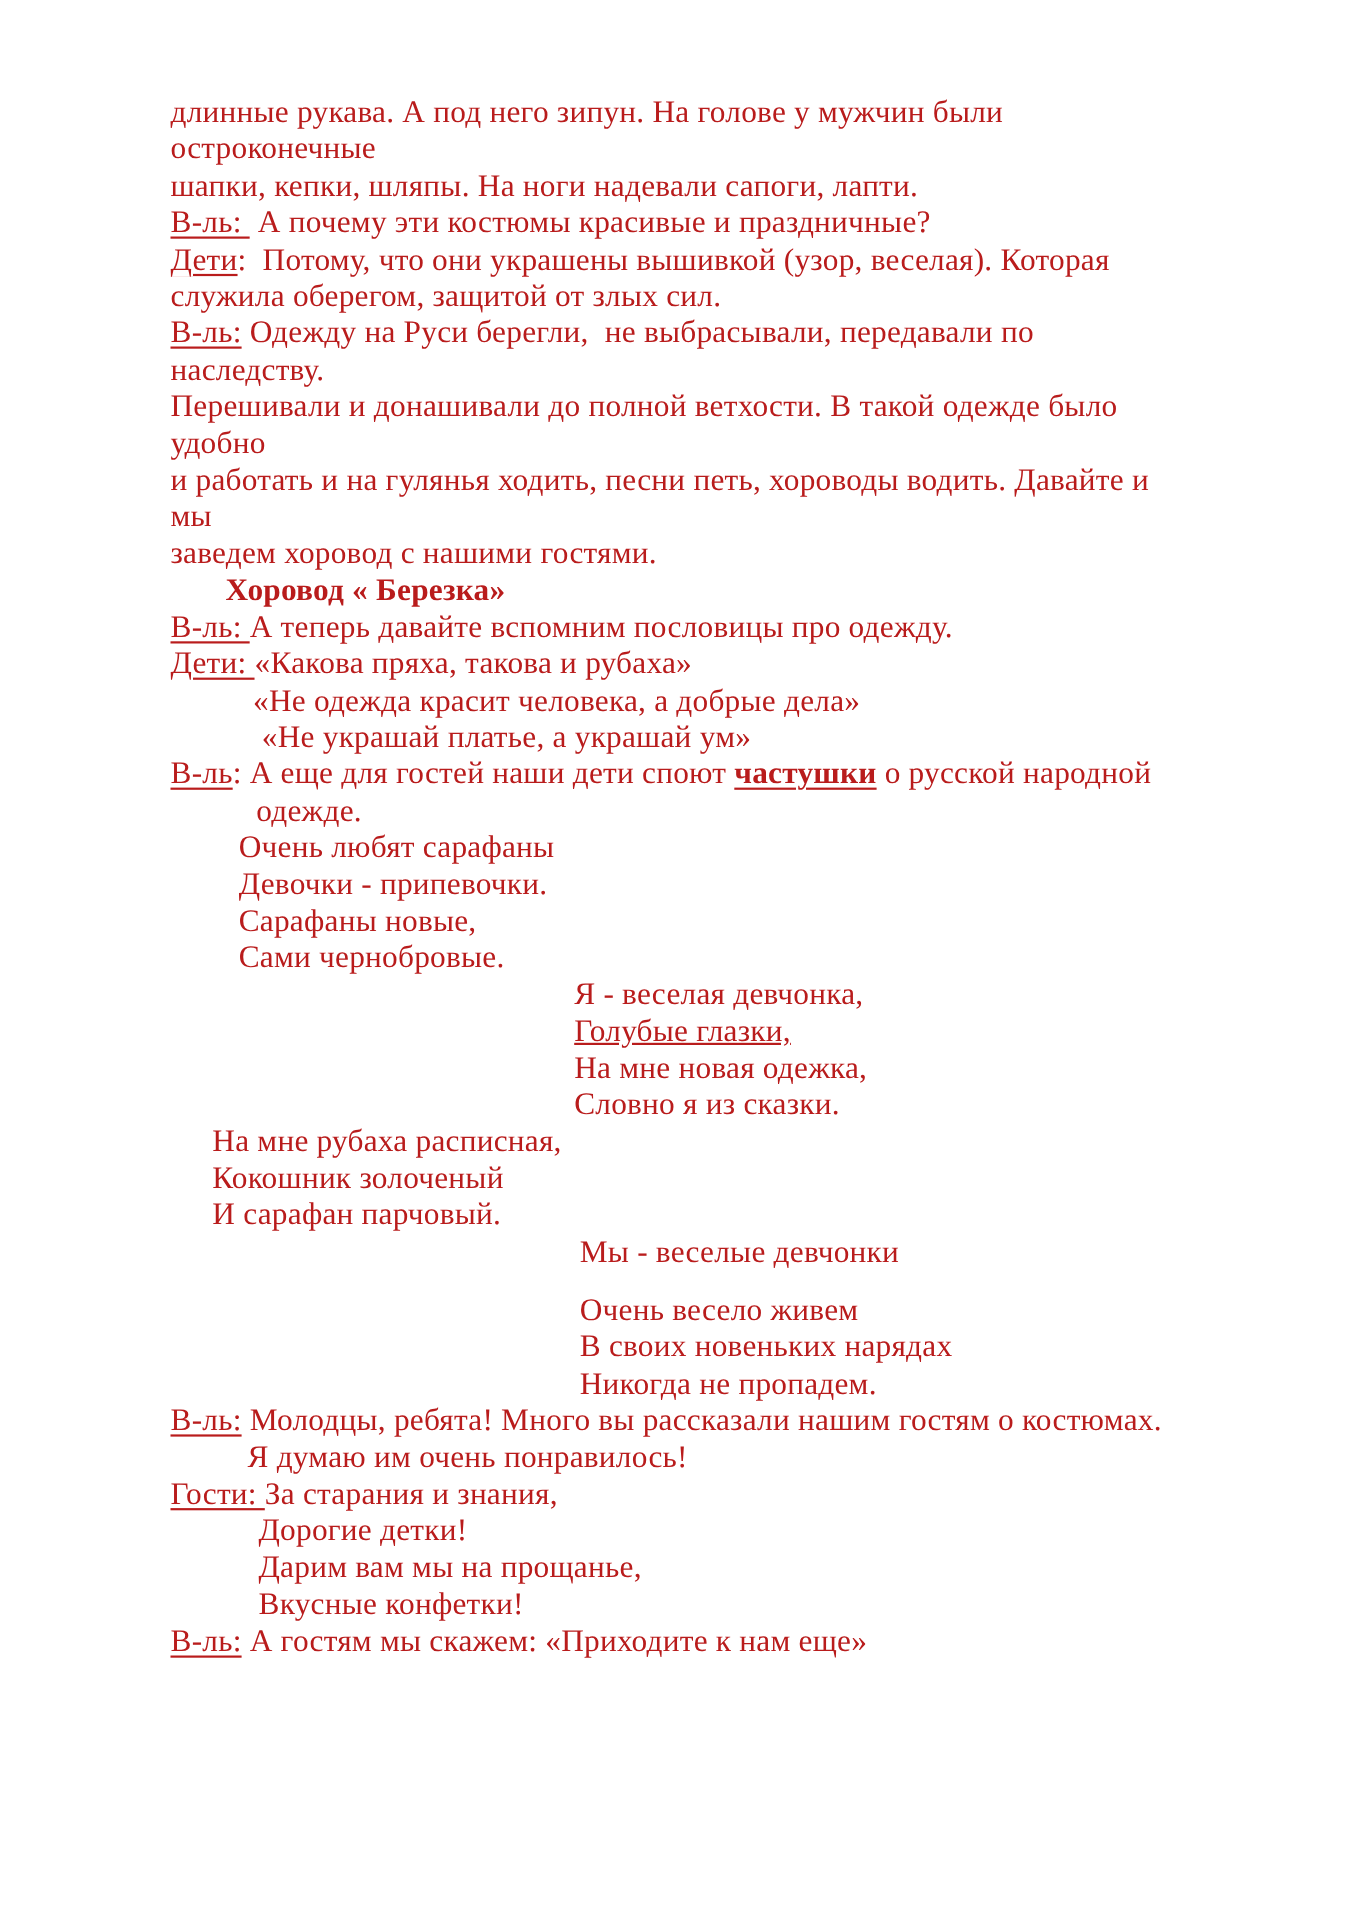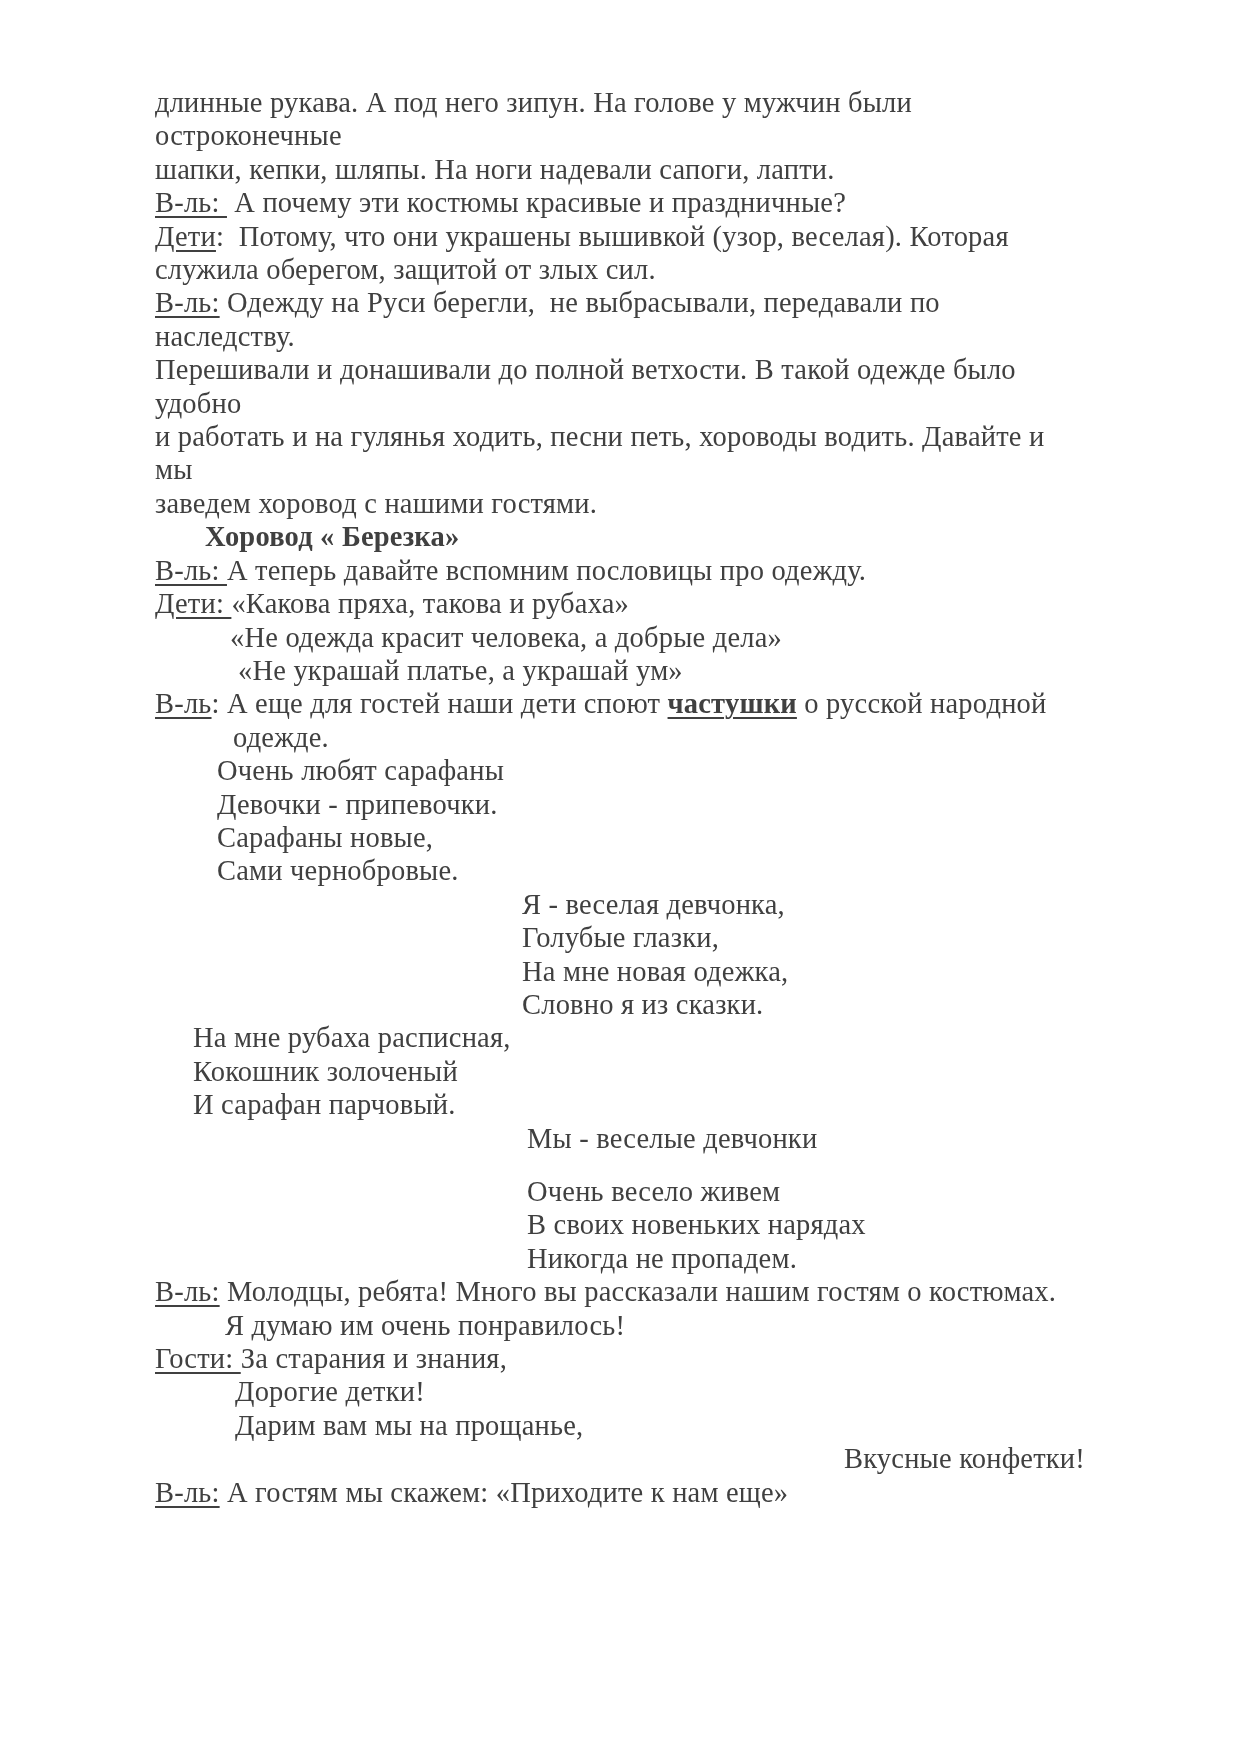--- a/index.html
+++ b/index.html
@@ -40,21 +40,21 @@
   .u {
     text-decoration: underline;
     text-decoration-thickness: 2px;
     text-underline-offset: 4px;
   }
 </style>
 </head>
 <body>
 
 <div class="page">
-  <div class="doc-text" style="color: #404040;">
+  <div class="doc-text" style="color: #b91c1c;">
       <div class="line"><span>длинные рукава. А под него зипун. На голове у мужчин были остроконечные</span></div>
       <div class="line"><span>шапки, кепки, шляпы. На ноги надевали сапоги, лапти.</span></div>
       <div class="line"><span class="u">В-ль: </span><span> А почему эти костюмы красивые и праздничные?</span></div>
       <div class="line"><span class="u">Дети</span><span>:  Потому, что они украшены вышивкой (узор, веселая). Которая</span></div>
       <div class="line"><span>служила оберегом, защитой от злых сил.</span></div>
       <div class="line"><span class="u">В-ль:</span><span> Одежду на Руси берегли,  не выбрасывали, передавали по наследству.</span></div>
       <div class="line"><span>Перешивали и донашивали до полной ветхости. В такой одежде было удобно</span></div>
       <div class="line"><span>и работать и на гулянья ходить, песни петь, хороводы водить. Давайте и мы</span></div>
       <div class="line"><span>заведем хоровод с нашими гостями.</span></div>
       <div class="line" style="padding-left: 50px;"><span class="b">Хоровод « Березка»</span></div>
@@ -62,31 +62,31 @@
       <div class="line"><span class="u">Дети: </span><span>«Какова пряха, такова и рубаха»</span></div>
       <div class="line" style="padding-left: 75px;"><span>«Не одежда красит человека, а добрые дела»</span></div>
       <div class="line" style="padding-left: 83px;"><span>«Не украшай платье, а украшай ум»</span></div>
       <div class="line"><span class="u">В-ль</span><span>: А еще для гостей наши дети споют </span><span class="b u">частушки</span><span> о русской народной</span></div>
       <div class="line" style="padding-left: 78px;"><span>одежде.</span></div>
       <div class="line" style="padding-left: 62px;"><span>Очень любят сарафаны</span></div>
       <div class="line" style="padding-left: 62px;"><span>Девочки - припевочки.</span></div>
       <div class="line" style="padding-left: 62px;"><span>Сарафаны новые,</span></div>
       <div class="line" style="padding-left: 62px;"><span>Сами чернобровые.</span></div>
       <div class="line" style="padding-left: 367px;"><span>Я - веселая девчонка,</span></div>
-      <div class="line" style="padding-left: 367px;"><span>Голубые глазки,</span></div>
+      <div class="line" style="padding-left: 367px; text-decoration: underline;"><span>Голубые глазки,</span></div>
       <div class="line" style="padding-left: 367px;"><span>На мне новая одежка,</span></div>
       <div class="line" style="padding-left: 367px;"><span>Словно я из сказки.</span></div>
       <div class="line" style="padding-left: 38px;"><span>На мне рубаха расписная,</span></div>
       <div class="line" style="padding-left: 38px;"><span>Кокошник золоченый</span></div>
       <div class="line" style="padding-left: 38px;"><span>И сарафан парчовый.</span></div>
       <div class="line" style="padding-left: 372px;"><span>Мы - веселые девчонки</span></div>
       <div class="line" style="padding-left: 372px; margin-top: 20px;"><span>Очень весело живем</span></div>
       <div class="line" style="padding-left: 372px;"><span>В своих новеньких нарядах</span></div>
       <div class="line" style="padding-left: 372px;"><span>Никогда не пропадем.</span></div>
       <div class="line"><span class="u">В-ль:</span><span> Молодцы, ребята! Много вы рассказали нашим гостям о костюмах.</span></div>
       <div class="line" style="padding-left: 70px;"><span>Я думаю им очень понравилось!</span></div>
       <div class="line"><span class="u">Гости: </span><span>За старания и знания,</span></div>
       <div class="line" style="padding-left: 80px;"><span>Дорогие детки!</span></div>
       <div class="line" style="padding-left: 80px;"><span>Дарим вам мы на прощанье,</span></div>
-      <div class="line" style="padding-left: 80px; text-align: right;"><span>Вкусные конфетки!</span></div>
+      <div class="line" style="padding-left: 80px;"><span>Вкусные конфетки!</span></div>
       <div class="line"><span class="u">В-ль:</span><span> А гостям мы скажем: «Приходите к нам еще»</span></div>
     </div>
 </div>
 
 </body></html>

